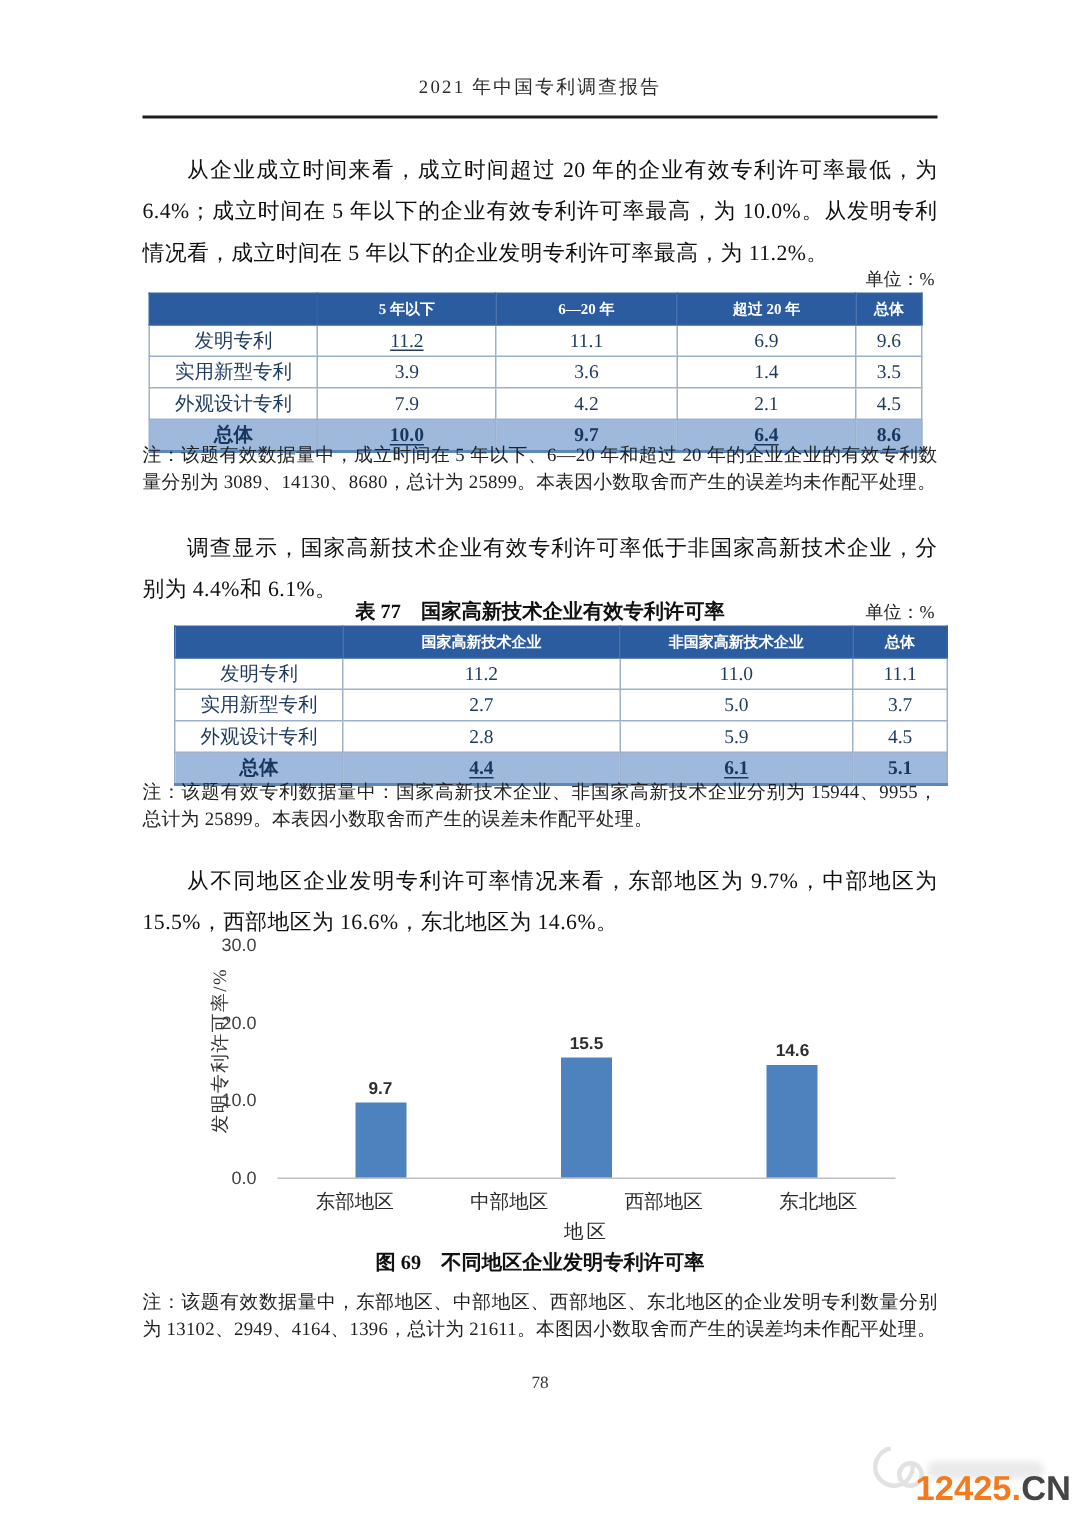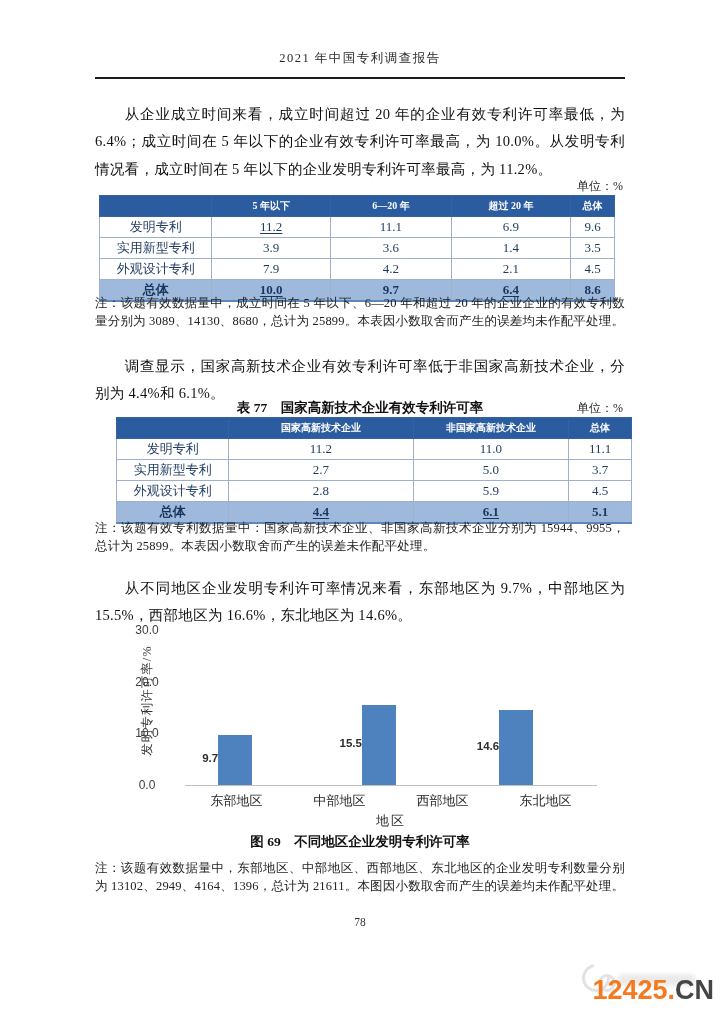--- a/index.html
+++ b/index.html
@@ -44,26 +44,26 @@
     letter-spacing:.2px;}
   .n76{top:295px;} .n77{top:504px;margin-top:16px;} .nfig{top:860px;}
 
   
   .chart{top:620px;left:95px;width:530px;height:215px;
     font-family:"Liberation Sans","DejaVu Sans",sans-serif;}
   .y-axis-label{position:absolute;left:-28px;top:72px;width:160px;text-align:center;
     transform:rotate(-90deg);font-size:12.5px;color:#333;
     font-family:"Liberation Serif",serif;letter-spacing:1px;}
   .ticks{position:absolute;left:28px;top:0;width:48px;height:170px;}
-  .tick{position:absolute;right:0;width:48px;text-align:center;
+  .tick{position:absolute;right:0;width:48px;text-align:right;
     font-size:12px;color:#404040;line-height:16px;}
   .plot{position:absolute;left:90px;top:0;width:412px;height:165px;
     border-bottom:1.5px solid #c0c0c0;display:flex;align-items:flex-end;
     justify-content:space-around;}
-  .bar-group{width:25%;display:flex;flex-direction:row;align-items:center;}
+  .bar-group{width:25%;display:flex;flex-direction:column;align-items:center;justify-content:flex-end;}
   .bar-value{font-size:11.5px;color:#2e2e2e;font-weight:bold;margin-bottom:3px;}
   .bar{width:34px;background:#4e82be;}
   .cats{position:absolute;left:90px;top:172px;width:412px;display:flex;
     justify-content:space-around;align-items:flex-end;}
   .cat{width:25%;text-align:center;font-size:13px;color:#2a2a2a;
     font-family:"Liberation Serif",serif;}
   .x-axis-label{position:absolute;left:90px;top:192px;width:412px;text-align:center;
     font-size:13px;color:#2a2a2a;font-family:"Liberation Serif",serif;letter-spacing:2px;}
 
   .fig-caption{top:833px;text-align:center;font-weight:bold;font-size:13.5px;color:#111;}
@@ -74,21 +74,21 @@
   
   .watermark{right:4px;bottom:6px;width:136px;height:52px;}
   .wm-ghost{position:absolute;left:0;top:2px;width:120px;height:34px;opacity:.28;}
   .wm-c1{position:absolute;left:2px;top:2px;width:22px;height:22px;border:3px solid #9a9a9a;
     border-radius:50%;border-top-color:transparent;transform:rotate(35deg);}
   .wm-c2{position:absolute;left:18px;top:12px;width:12px;height:12px;border:3px solid #9a9a9a;
     border-radius:50%;}
   .wm-streak{position:absolute;left:38px;top:12px;width:78px;height:12px;background:#b5b5b5;
     border-radius:6px;filter:blur(2px);}
   .wm-text{position:absolute;right:2px;bottom:6px;font-family:"Liberation Sans",sans-serif;
-    font-weight:bold;font-size:27px;letter-spacing:0;}
+    font-weight:bold;font-size:23px;letter-spacing:0;}
   .wm-orange{color:#f47a1f;} .wm-dark{color:#454545;}
 </style>
 </head>
 <body>
 
 <div class="abs header-title">2021 年中国专利调查报告</div>
 <div class="abs header-rule"></div>
 
 <p class="abs col para p1">从企业成立时间来看，成立时间超过 20 年的企业有效专利许可率最低，为 6.4%；成立时间在 5 年以下的企业有效专利许可率最高，为 10.0%。从发明专利情况看，成立时间在 5 年以下的企业发明专利许可率最高，为 11.2%。</p>
 

